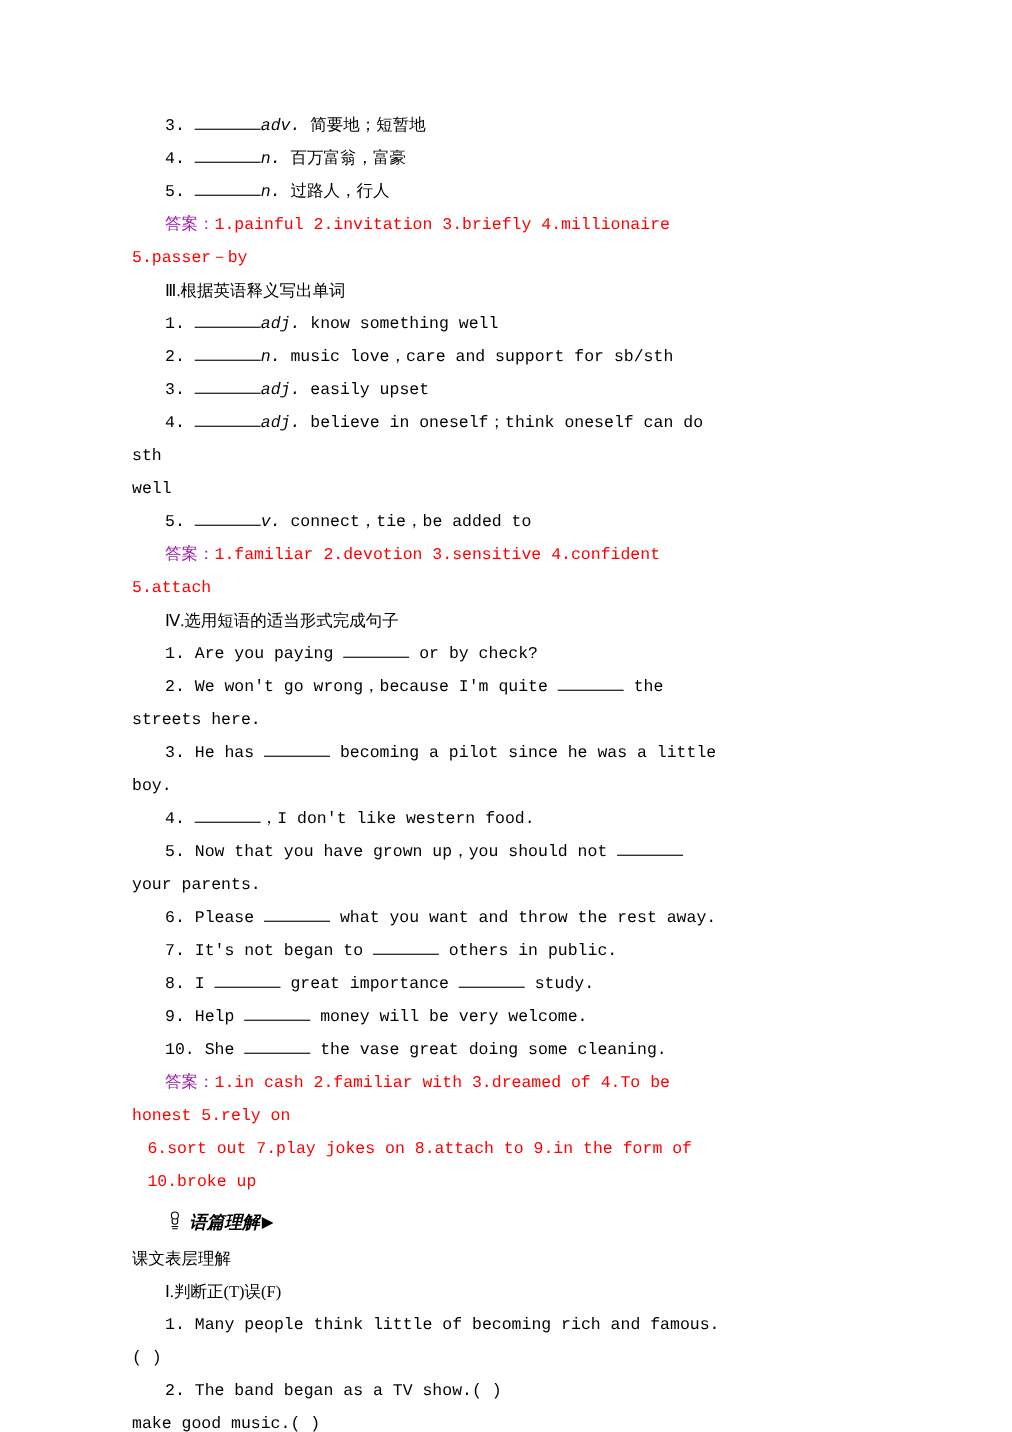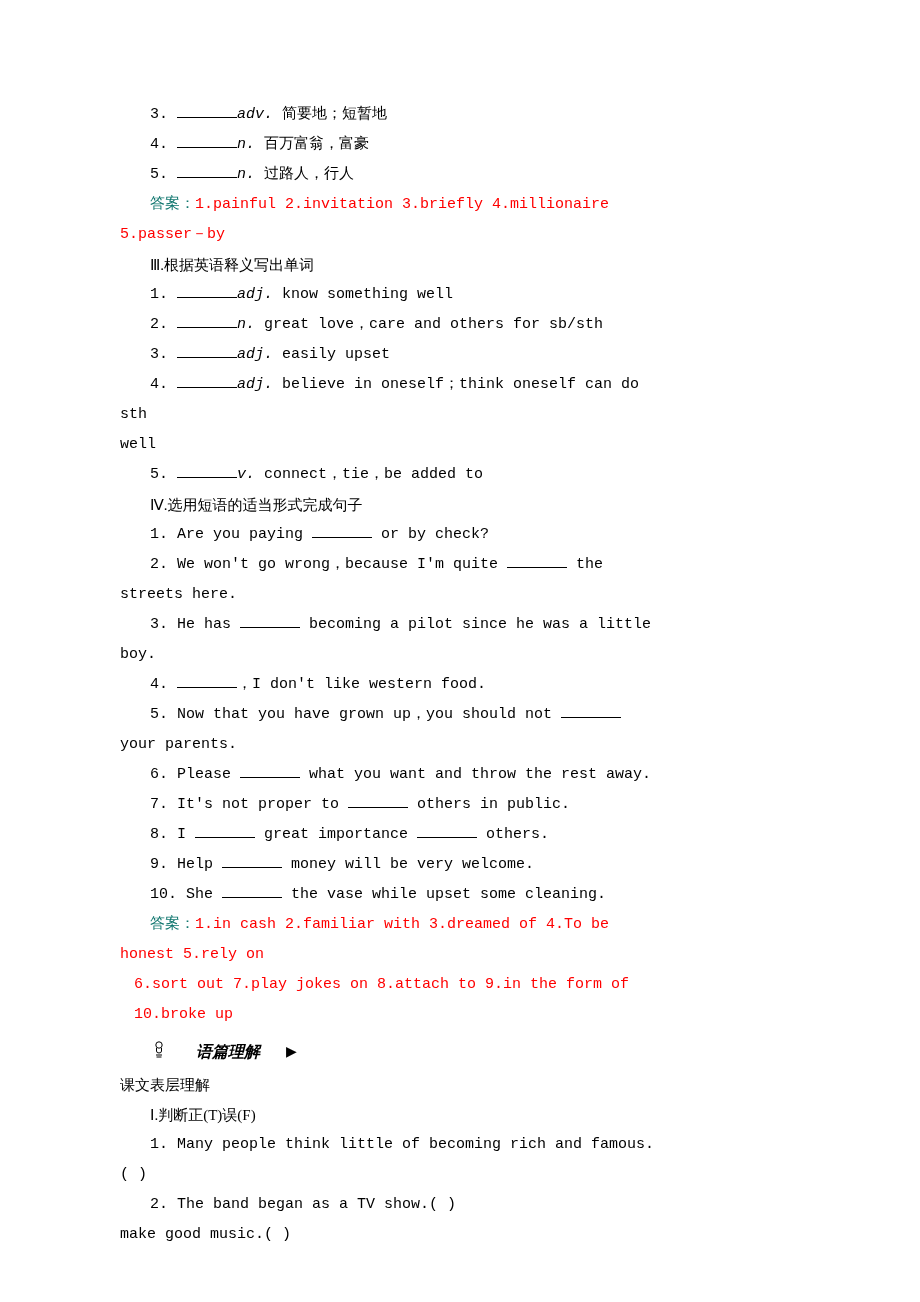--- a/index.html
+++ b/index.html
@@ -29,21 +29,21 @@
     width: 60px;
     height: 1em;
     vertical-align: baseline;
   }
   .answer {
     color: #ff0000;
     text-indent: 2em;
     font-family: "SimSun", "宋体", monospace;
   }
   .answer .blue-label {
-    color: #0f766e;
+    color: #a21caf;
   }
   .box {
     border: 1px solid #000;
     padding: 4px 8px;
     margin: 4px 0 6px 0;
     line-height: 2.0;
     font-family: "Courier New", monospace;
     font-size: 15px;
   }
   .section-heading {
@@ -102,40 +102,43 @@
     <span>Ⅲ.根据英语释义写出单词</span>
   </div>
   <div class="line mono">
     <span>1.</span>
     <span class="blank"></span><em class="i">adj.</em>
     <span>know something well</span>
   </div>
   <div class="line mono">
     <span>2.</span>
     <span class="blank"></span><em class="i">n.</em>
-    <span>great love，care and others for sb/sth</span>
+    <span>music love，care and support for sb/sth</span>
   </div>
   <div class="line mono">
     <span>3.</span>
     <span class="blank"></span><em class="i">adj.</em>
     <span>easily upset</span>
   </div>
   <div class="line mono">
     <span>4.</span>
     <span class="blank"></span><em class="i">adj.</em>
     <span>believe in oneself；think oneself can do sth</span>
   </div>
   <div class="line-noindent mono">
     <span>well</span>
   </div>
   <div class="line mono">
     <span>5.</span>
     <span class="blank"></span><em class="i">v.</em>
     <span>connect，tie，be added to</span>
   </div>
+  <div class="answer mono">
+    <span class="blue-label">答案：</span><span>1.familiar  2.devotion  3.sensitive  4.confident  5.attach</span>
+  </div>
 
   <div class="line">
     <span>Ⅳ.选用短语的适当形式完成句子</span>
   </div>
 
   <div class="line mono">
     <span>1.</span>
     <span>Are you paying </span><span class="blank"></span><span> or by check?</span>
   </div>
   <div class="line mono">
@@ -153,42 +156,42 @@
   <div class="line mono">
     <span>5.</span>
     <span>Now that you have grown up，you should not </span><span class="blank"></span><span> your parents.</span>
   </div>
   <div class="line mono">
     <span>6.</span>
     <span>Please </span><span class="blank"></span><span> what you want and throw the rest away.</span>
   </div>
   <div class="line mono">
     <span>7.</span>
-    <span>It's not proper to </span><span class="blank"></span><span> others in public.</span>
+    <span>It's not began to </span><span class="blank"></span><span> others in public.</span>
   </div>
   <div class="line mono">
     <span>8.</span>
-    <span>I </span><span class="blank"></span><span> great importance </span><span class="blank"></span><span> others.</span>
+    <span>I </span><span class="blank"></span><span> great importance </span><span class="blank"></span><span> study.</span>
   </div>
   <div class="line mono">
     <span>9.</span>
     <span>Help </span><span class="blank"></span><span> money will be very welcome.</span>
   </div>
   <div class="line mono">
     <span>10.</span>
-    <span>She </span><span class="blank"></span><span> the vase while upset some cleaning.</span>
+    <span>She </span><span class="blank"></span><span> the vase great doing some cleaning.</span>
   </div>
   <div class="answer mono">
     <span class="blue-label">答案：</span><span>1.in cash  2.familiar with  3.dreamed of  4.To be honest  5.rely on</span>
   </div>
   <div class="answer mono" style="text-indent:0;margin-left:14px;">
     <span>6.sort out  7.play jokes on  8.attach  to  9.in the form of  10.broke up</span>
   </div>
 
-  <div class="section-heading" style="margin-left:2em;gap:24px;">
+  <div class="section-heading" style="margin-left:2em;">
     <svg width="18" height="22" viewBox="0 0 18 22">
       <circle cx="9" cy="4" r="3.2" fill="none" stroke="#000" stroke-width="1"></circle>
       <path d="M6.5 7 L6.5 10 Q6.5 12 9 12 Q11.5 12 11.5 10 L11.5 7" fill="none" stroke="#000" stroke-width="1"></path>
       <line x1="6" y1="14" x2="12" y2="14" stroke="#000" stroke-width="1"></line>
       <line x1="6.5" y1="16" x2="11.5" y2="16" stroke="#000" stroke-width="1"></line>
     </svg>
     <span class="sh-text">语篇理解</span>
     <span class="arrow">▶</span>
   </div>
 

